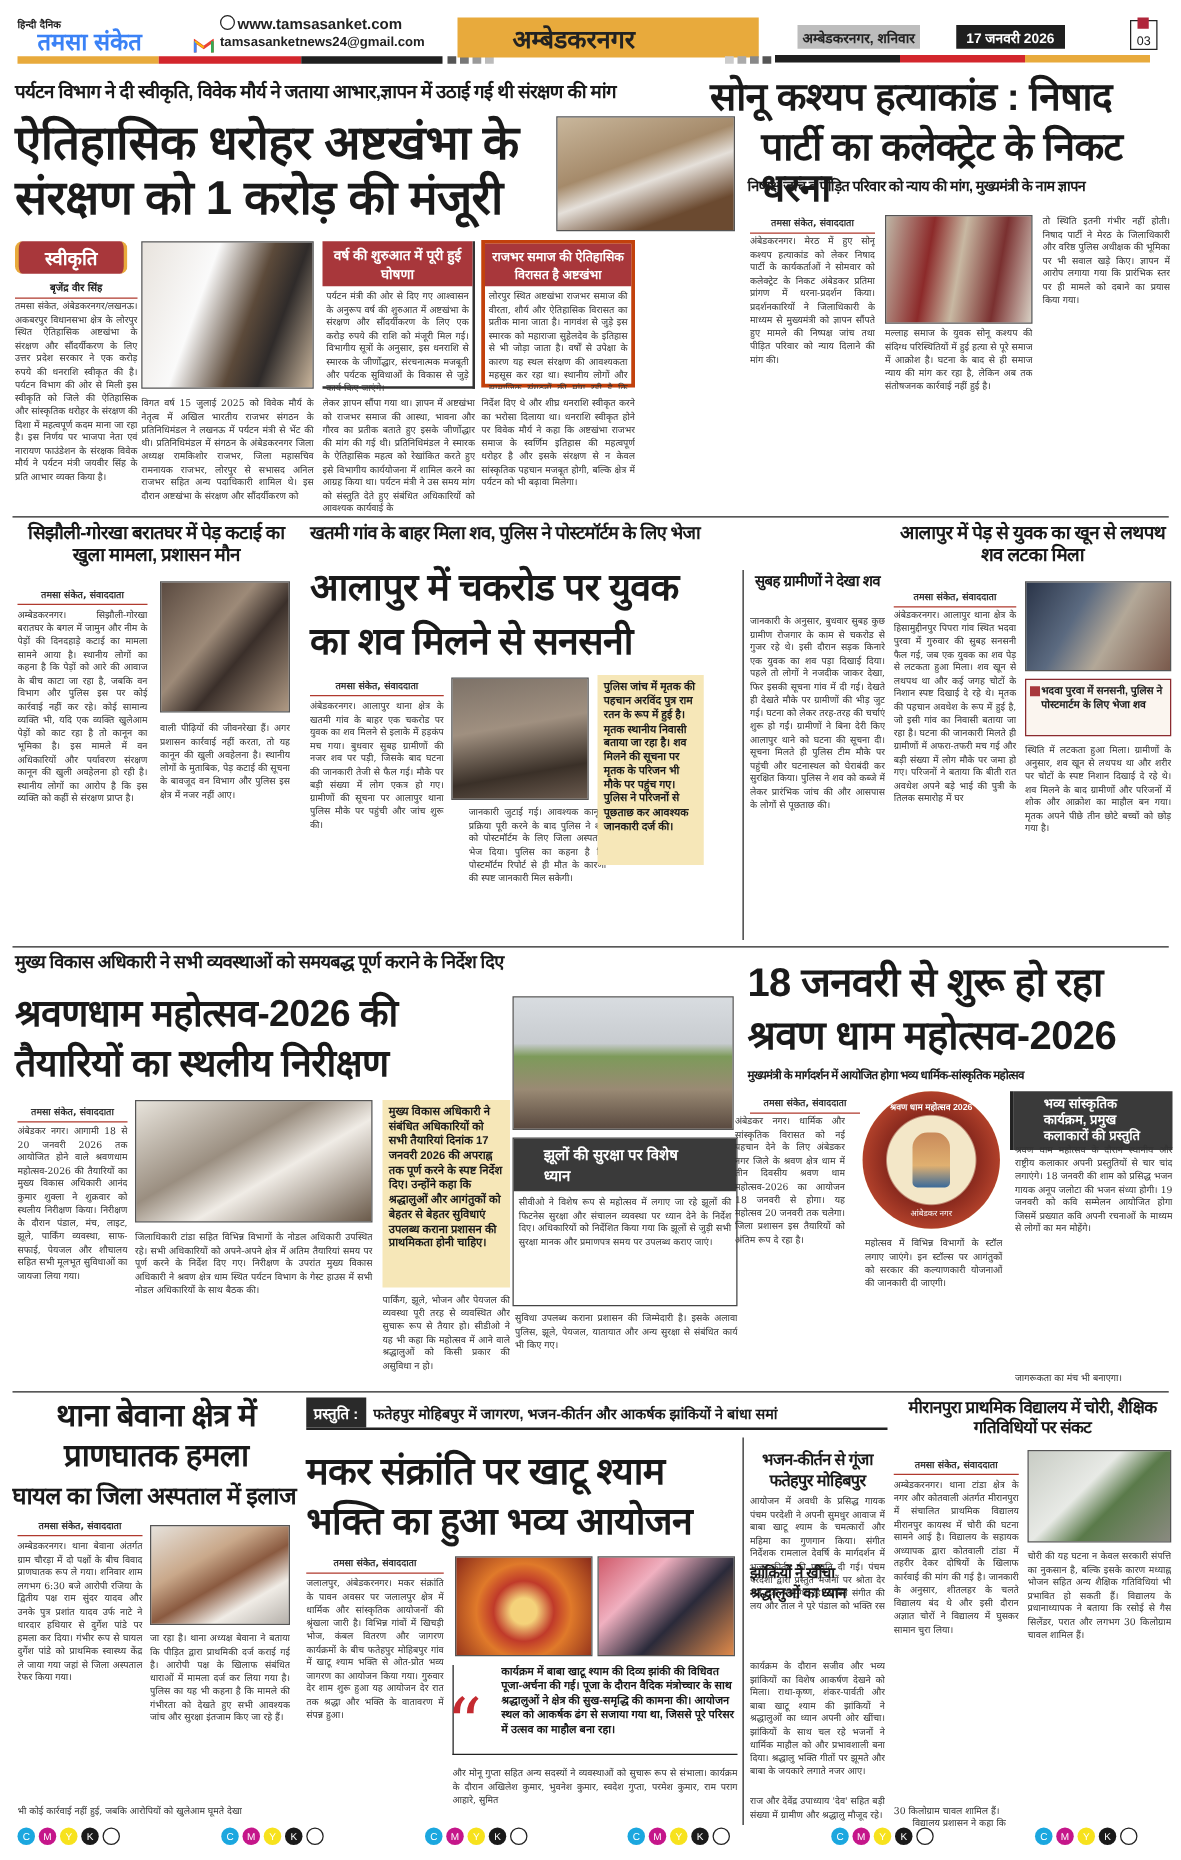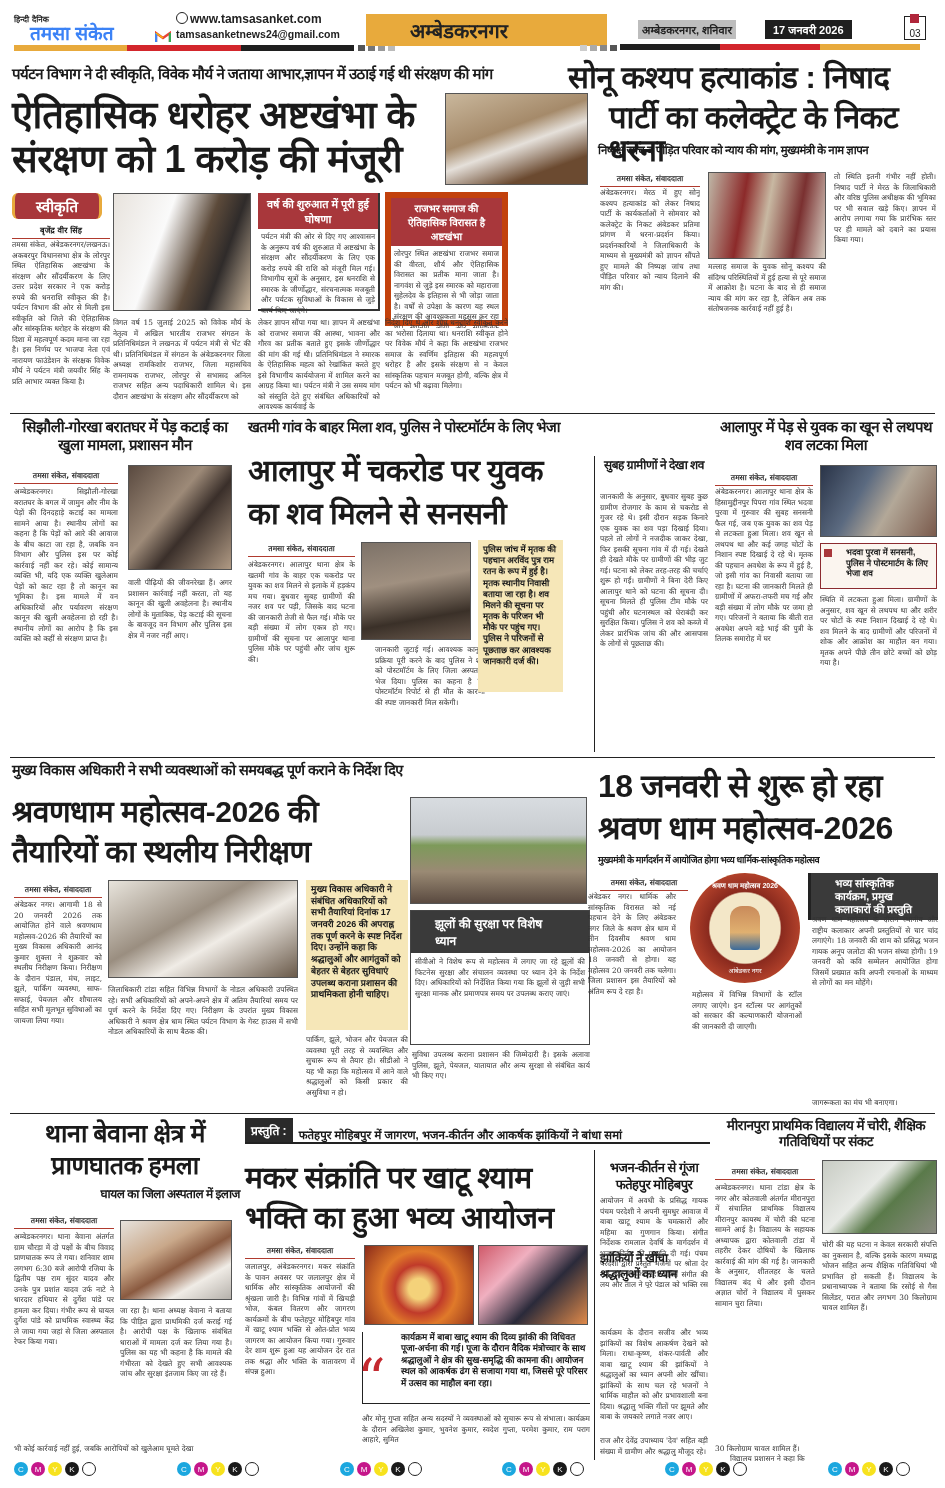--- a/index.html
+++ b/index.html
@@ -75,21 +75,21 @@
 </div>
 <div class="abs" style="left:12px;top:224px;width:98px;font-size:8px;font-weight:bold;text-align:center;border-bottom:1.5px solid #b03a2e;padding-bottom:3px">बृजेंद्र वीर सिंह</div>
 <div class="abs body" style="left:12px;top:240px;width:98px;height:168px;overflow:hidden">तमसा संकेत, अंबेडकरनगर/लखनऊ। अकबरपुर विधानसभा क्षेत्र के लोरपुर स्थित ऐतिहासिक अष्टखंभा के संरक्षण और सौंदर्यीकरण के लिए उत्तर प्रदेश सरकार ने एक करोड़ रुपये की धनराशि स्वीकृत की है। पर्यटन विभाग की ओर से मिली इस स्वीकृति को जिले की ऐतिहासिक और सांस्कृतिक धरोहर के संरक्षण की दिशा में महत्वपूर्ण कदम माना जा रहा है। इस निर्णय पर भाजपा नेता एवं नारायण फाउंडेशन के संरक्षक विवेक मौर्य ने पर्यटन मंत्री जयवीर सिंह के प्रति आभार व्यक्त किया है।</div>
 <div class="abs photo" style="left:113px;top:193px;width:138px;height:118px;background:linear-gradient(110deg,#e8e3dd 0%,#fafafa 35%,#5c4a3a 60%,#2f2b2a 75%,#c9b59c 100%)"></div>
 <div class="abs body" style="left:113px;top:318px;width:138px;height:92px;overflow:hidden">विगत वर्ष 15 जुलाई 2025 को विवेक मौर्य के नेतृत्व में अखिल भारतीय राजभर संगठन के प्रतिनिधिमंडल ने लखनऊ में पर्यटन मंत्री से भेंट की थी। प्रतिनिधिमंडल में संगठन के अंबेडकरनगर जिला अध्यक्ष रामकिशोर राजभर, जिला महासचिव रामनायक राजभर, लोरपुर से सभासद अनिल राजभर सहित अन्य पदाधिकारी शामिल थे। इस दौरान अष्टखंभा के संरक्षण और सौंदर्यीकरण को</div>
 <div class="abs" style="left:258px;top:193px;width:122px;height:118px;border-right:2px solid #333;border-bottom:2px solid #333">
   <div class="box-red" style="font-size:11px">वर्ष की शुरुआत में पूरी हुई घोषणा</div>
   <div class="body" style="padding:3px;height:95px;overflow:hidden">पर्यटन मंत्री की ओर से दिए गए आश्वासन के अनुरूप वर्ष की शुरुआत में अष्टखंभा के संरक्षण और सौंदर्यीकरण के लिए एक करोड़ रुपये की राशि को मंजूरी मिल गई। विभागीय सूत्रों के अनुसार, इस धनराशि से स्मारक के जीर्णोद्धार, संरचनात्मक मजबूती और पर्यटक सुविधाओं के विकास से जुड़े कार्य किए जाएंगे।</div>
 </div>
 <div class="abs body" style="left:258px;top:318px;width:122px;height:92px;overflow:hidden">लेकर ज्ञापन सौंपा गया था। ज्ञापन में अष्टखंभा को राजभर समाज की आस्था, भावना और गौरव का प्रतीक बताते हुए इसके जीर्णोद्धार की मांग की गई थी। प्रतिनिधिमंडल ने स्मारक के ऐतिहासिक महत्व को रेखांकित करते हुए इसे विभागीय कार्ययोजना में शामिल करने का आग्रह किया था। पर्यटन मंत्री ने उस समय मांग को संस्तुति देते हुए संबंधित अधिकारियों को आवश्यक कार्यवाई के</div>
-<div class="abs" style="left:385px;top:192px;width:123px;height:134px;border:6px solid #c2410c">
+<div class="abs" style="left:385px;top:192px;width:123px;height:118px;border:3px solid #c2410c">
   <div class="box-red" style="font-size:10px">राजभर समाज की ऐतिहासिक विरासत है अष्टखंभा</div>
   <div class="body" style="padding:3px;height:82px;overflow:hidden">लोरपुर स्थित अष्टखंभा राजभर समाज की वीरता, शौर्य और ऐतिहासिक विरासत का प्रतीक माना जाता है। नागवंश से जुड़े इस स्मारक को महाराजा सुहेलदेव के इतिहास से भी जोड़ा जाता है। वर्षों से उपेक्षा के कारण यह स्थल संरक्षण की आवश्यकता महसूस कर रहा था। स्थानीय लोगों और सामाजिक संगठनों की मांग रही है कि अष्टखंभा को संरक्षित कर पर्यटन मानचित्र पर स्थान दिया जाए।</div>
 </div>
 <div class="abs body" style="left:385px;top:318px;width:123px;height:92px;overflow:hidden">निर्देश दिए थे और शीघ्र धनराशि स्वीकृत करने का भरोसा दिलाया था। धनराशि स्वीकृत होने पर विवेक मौर्य ने कहा कि अष्टखंभा राजभर समाज के स्वर्णिम इतिहास की महत्वपूर्ण धरोहर है और इसके संरक्षण से न केवल सांस्कृतिक पहचान मजबूत होगी, बल्कि क्षेत्र में पर्यटन को भी बढ़ावा मिलेगा।</div>
 
 <div class="abs hl" style="left:568px;top:62px;font-size:31px;width:345px">सोनू कश्यप हत्याकांड : निषाद</div>
 <div class="abs hl" style="left:609px;top:102px;font-size:31px;width:345px">पार्टी का कलेक्ट्रेट के निकट धरना</div>
 <div class="abs hl" style="left:598px;top:144px;font-size:11.5px;width:345px">निष्पक्ष जांच व पीड़ित परिवार को न्याय की मांग, मुख्यमंत्री के नाम ज्ञापन</div>
 <div class="abs byline" style="left:600px;top:173px;width:100px">तमसा संकेत, संवाददाता</div>
 <div class="abs body" style="left:600px;top:188px;width:100px;height:218px;overflow:hidden">अंबेडकरनगर। मेरठ में हुए सोनू कश्यप हत्याकांड को लेकर निषाद पार्टी के कार्यकर्ताओं ने सोमवार को कलेक्ट्रेट के निकट अंबेडकर प्रतिमा प्रांगण में धरना-प्रदर्शन किया। प्रदर्शनकारियों ने जिलाधिकारी के माध्यम से मुख्यमंत्री को ज्ञापन सौंपते हुए मामले की निष्पक्ष जांच तथा पीड़ित परिवार को न्याय दिलाने की मांग की।</div>
@@ -114,21 +114,21 @@
 <div class="abs body" style="left:375px;top:645px;width:110px;height:105px;overflow:hidden">जानकारी जुटाई गई। आवश्यक कानूनी प्रक्रिया पूरी करने के बाद पुलिस ने शव को पोस्टमॉर्टम के लिए जिला अस्पताल भेज दिया। पुलिस का कहना है कि पोस्टमॉर्टम रिपोर्ट से ही मौत के कारणों की स्पष्ट जानकारी मिल सकेगी।</div>
 <div class="abs hilite" style="left:478px;top:540px;width:85px;height:152px;font-size:8.6px;overflow:hidden">पुलिस जांच में मृतक की पहचान अरविंद पुत्र राम रतन के रूप में हुई है। मृतक स्थानीय निवासी बताया जा रहा है। शव मिलने की सूचना पर मृतक के परिजन भी मौके पर पहुंच गए। पुलिस ने परिजनों से पूछताछ कर आवश्यक जानकारी दर्ज की।</div>
 <div class="vline" style="left:594px;top:456px;height:296px"></div>
 <div class="abs hl" style="left:600px;top:458px;font-size:12px;width:108px;text-align:center;line-height:1.3">सुबह ग्रामीणों ने देखा शव</div>
 <div class="abs body" style="left:600px;top:492px;width:108px;height:258px;overflow:hidden">जानकारी के अनुसार, बुधवार सुबह कुछ ग्रामीण रोजगार के काम से चकरोड से गुजर रहे थे। इसी दौरान सड़क किनारे एक युवक का शव पड़ा दिखाई दिया। पहले तो लोगों ने नजदीक जाकर देखा, फिर इसकी सूचना गांव में दी गई। देखते ही देखते मौके पर ग्रामीणों की भीड़ जुट गई। घटना को लेकर तरह-तरह की चर्चाएं शुरू हो गईं। ग्रामीणों ने बिना देरी किए आलापुर थाने को घटना की सूचना दी। सूचना मिलते ही पुलिस टीम मौके पर पहुंची और घटनास्थल को घेराबंदी कर सुरक्षित किया। पुलिस ने शव को कब्जे में लेकर प्रारंभिक जांच की और आसपास के लोगों से पूछताछ की।</div>
 
 <div class="abs hl" style="left:715px;top:418px;font-size:15px;width:222px;text-align:center;line-height:1.18">आलापुर में पेड़ से युवक का खून से लथपथ शव लटका मिला</div>
 <div class="abs byline" style="left:715px;top:472px;width:98px">तमसा संकेत, संवाददाता</div>
 <div class="abs body" style="left:715px;top:487px;width:98px;height:262px;overflow:hidden">अंबेडकरनगर। आलापुर थाना क्षेत्र के हिसामुद्दीनपुर पिपरा गांव स्थित भदवा पुरवा में गुरुवार की सुबह सनसनी फैल गई, जब एक युवक का शव पेड़ से लटकता हुआ मिला। शव खून से लथपथ था और कई जगह चोटों के निशान स्पष्ट दिखाई दे रहे थे। मृतक की पहचान अवधेश के रूप में हुई है, जो इसी गांव का निवासी बताया जा रहा है। घटना की जानकारी मिलते ही ग्रामीणों में अफरा-तफरी मच गई और बड़ी संख्या में लोग मौके पर जमा हो गए। परिजनों ने बताया कि बीती रात अवधेश अपने बड़े भाई की पुत्री के तिलक समारोह में घर</div>
 <div class="abs photo" style="left:820px;top:465px;width:117px;height:72px;background:linear-gradient(120deg,#2a3448,#5b6a80 35%,#b3a898 60%,#7a5a4c)"></div>
-<div class="abs" style="left:820px;top:543px;width:117px;height:46px;border:1px solid #8b2b30;padding:3px;display:flex;gap:14px;background:#fbf5ef">
+<div class="abs" style="left:820px;top:543px;width:117px;height:46px;border:1px solid #8b2b30;padding:3px;display:flex;gap:1px;background:#fbf5ef">
   <span style="flex:0 0 8px;height:8px;background:#a8373b;margin-top:2px"></span>
   <span style="font-size:8.4px;font-weight:bold;line-height:1.25;font-family:'Liberation Sans',sans-serif">भदवा पुरवा में सनसनी, पुलिस ने पोस्टमार्टम के लिए भेजा शव</span>
 </div>
 <div class="abs body" style="left:820px;top:595px;width:117px;height:155px;overflow:hidden">स्थिति में लटकता हुआ मिला। ग्रामीणों के अनुसार, शव खून से लथपथ था और शरीर पर चोटों के स्पष्ट निशान दिखाई दे रहे थे। शव मिलने के बाद ग्रामीणों और परिजनों में शोक और आक्रोश का माहौल बन गया। मृतक अपने पीछे तीन छोटे बच्चों को छोड़ गया है।</div>
 
 <div class="abs" style="left:10px;top:757px;width:925px;height:1px;background:#222"></div>
 
 <div class="abs hl" style="left:12px;top:763px;font-size:14.5px;width:580px">मुख्य विकास अधिकारी ने सभी व्यवस्थाओं को समयबद्ध पूर्ण कराने के निर्देश दिए</div>
 <div class="abs hl" style="left:12px;top:796px;font-size:30px;width:395px">श्रवणधाम महोत्सव-2026 की</div>
 <div class="abs hl" style="left:12px;top:836px;font-size:30px;width:395px">तैयारियों का स्थलीय निरीक्षण</div>
@@ -159,28 +159,28 @@
   <div class="box-dark" style="font-size:10.5px;line-height:1.25">भव्य सांस्कृतिक कार्यक्रम, प्रमुख कलाकारों की प्रस्तुति</div>
 </div>
 <div class="abs body" style="left:812px;top:915px;width:126px;height:180px;overflow:hidden">श्रवण धाम महोत्सव के दौरान स्थानीय और राष्ट्रीय कलाकार अपनी प्रस्तुतियों से चार चांद लगाएंगे। 18 जनवरी की शाम को प्रसिद्ध भजन गायक अनूप जलोटा की भजन संध्या होगी। 19 जनवरी को कवि सम्मेलन आयोजित होगा जिसमें प्रख्यात कवि अपनी रचनाओं के माध्यम से लोगों का मन मोहेंगे।</div>
 <div class="abs body" style="left:692px;top:990px;width:110px;height:116px;overflow:hidden">महोत्सव में विभिन्न विभागों के स्टॉल लगाए जाएंगे। इन स्टॉल्स पर आगंतुकों को सरकार की कल्याणकारी योजनाओं की जानकारी दी जाएगी।</div>
 <div class="abs body" style="left:812px;top:1098px;width:126px">जागरूकता का मंच भी बनाएगा।</div>
 
 <div class="abs" style="left:10px;top:1113px;width:925px;height:1px;background:#222"></div>
 
 <div class="abs hl" style="left:14px;top:1120px;font-size:25px;width:222px;text-align:center">थाना बेवाना क्षेत्र में</div>
 <div class="abs hl" style="left:14px;top:1152px;font-size:25px;width:222px;text-align:center">प्राणघातक हमला</div>
-<div class="abs hl" style="left:10px;top:1188px;font-size:12px;width:230px;text-align:right">घायल का जिला अस्पताल में इलाज</div>
+<div class="abs hl" style="left:10px;top:1188px;font-size:19px;width:230px;text-align:left">घायल का जिला अस्पताल में इलाज</div>
 <div class="abs byline" style="left:14px;top:1215px;width:100px">तमसा संकेत, संवाददाता</div>
 <div class="abs body" style="left:14px;top:1232px;width:100px;height:210px;overflow:hidden">अम्बेडकरनगर। थाना बेवाना अंतर्गत ग्राम चौरड़ा में दो पक्षों के बीच विवाद प्राणघातक रूप ले गया। शनिवार शाम लगभग 6:30 बजे आरोपी रजिया के द्वितीय पक्ष राम सुंदर यादव और उनके पुत्र प्रशांत यादव उर्फ नाटे ने धारदार हथियार से दुर्गेश पांडे पर हमला कर दिया। गंभीर रूप से घायल दुर्गेश पांडे को प्राथमिक स्वास्थ्य केंद्र ले जाया गया जहां से जिला अस्पताल रेफर किया गया।</div>
 <div class="abs photo" style="left:120px;top:1220px;width:112px;height:80px;background:linear-gradient(150deg,#e6e2dc,#c9a88a 35%,#8a5a40 55%,#f0ece6 75%,#b5b0aa)"></div>
 <div class="abs body" style="left:120px;top:1306px;width:112px;height:136px;overflow:hidden">जा रहा है। थाना अध्यक्ष बेवाना ने बताया कि पीड़ित द्वारा प्राथमिकी दर्ज कराई गई है। आरोपी पक्ष के खिलाफ संबंधित धाराओं में मामला दर्ज कर लिया गया है। पुलिस का यह भी कहना है कि मामले की गंभीरता को देखते हुए सभी आवश्यक जांच और सुरक्षा इंतजाम किए जा रहे हैं।</div>
 <div class="abs body" style="left:14px;top:1444px;width:218px;height:22px;overflow:hidden">भी कोई कार्रवाई नहीं हुई, जबकि आरोपियों को खुलेआम घूमते देखा</div>
 
-<div class="abs" style="left:245px;top:1118px;width:465px;height:26px;border-bottom:2px solid #222;display:flex;align-items:flex-end">
+<div class="abs" style="left:245px;top:1118px;width:465px;height:26px;border-bottom:2px solid #222;display:flex;align-items:center">
   <span style="background:#2a2a2a;color:#fff;font-weight:bold;font-size:12px;padding:4px 6px;height:24px;font-family:'Liberation Sans',sans-serif">प्रस्तुति :</span>
   <span style="font-size:11.5px;font-weight:bold;padding-left:6px;font-family:'Liberation Sans',sans-serif">फतेहपुर मोहिबपुर में जागरण, भजन-कीर्तन और आकर्षक झांकियों ने बांधा समां</span>
 </div>
 <div class="abs hl" style="left:245px;top:1162px;font-size:30px;width:345px">मकर संक्रांति पर खाटू श्याम</div>
 <div class="abs hl" style="left:245px;top:1202px;font-size:30px;width:345px">भक्ति का हुआ भव्य आयोजन</div>
 <div class="abs byline" style="left:245px;top:1245px;width:110px">तमसा संकेत, संवाददाता</div>
 <div class="abs body" style="left:245px;top:1262px;width:110px;height:152px;overflow:hidden">जलालपुर, अंबेडकरनगर। मकर संक्रांति के पावन अवसर पर जलालपुर क्षेत्र में धार्मिक और सांस्कृतिक आयोजनों की श्रृंखला जारी है। विभिन्न गांवों में खिचड़ी भोज, कंबल वितरण और जागरण कार्यक्रमों के बीच फतेहपुर मोहिबपुर गांव में खाटू श्याम भक्ति से ओत-प्रोत भव्य जागरण का आयोजन किया गया। गुरुवार देर शाम शुरू हुआ यह आयोजन देर रात तक श्रद्धा और भक्ति के वातावरण में संपन्न हुआ।</div>
 <div class="abs photo" style="left:364px;top:1245px;width:110px;height:80px;background:radial-gradient(circle at 50% 55%,#f4d27a 15%,#c03a2a 35%,#e07a2a 55%,#8a2a1a)"></div>
 <div class="abs photo" style="left:478px;top:1245px;width:110px;height:80px;background:linear-gradient(135deg,#d05a6a,#f0b0c0 30%,#2a2a3a 60%,#e08a4a)"></div>
 <div class="abs" style="left:362px;top:1332px;width:228px;height:72px;border-left:1px solid #222;border-bottom:1px solid #222">

